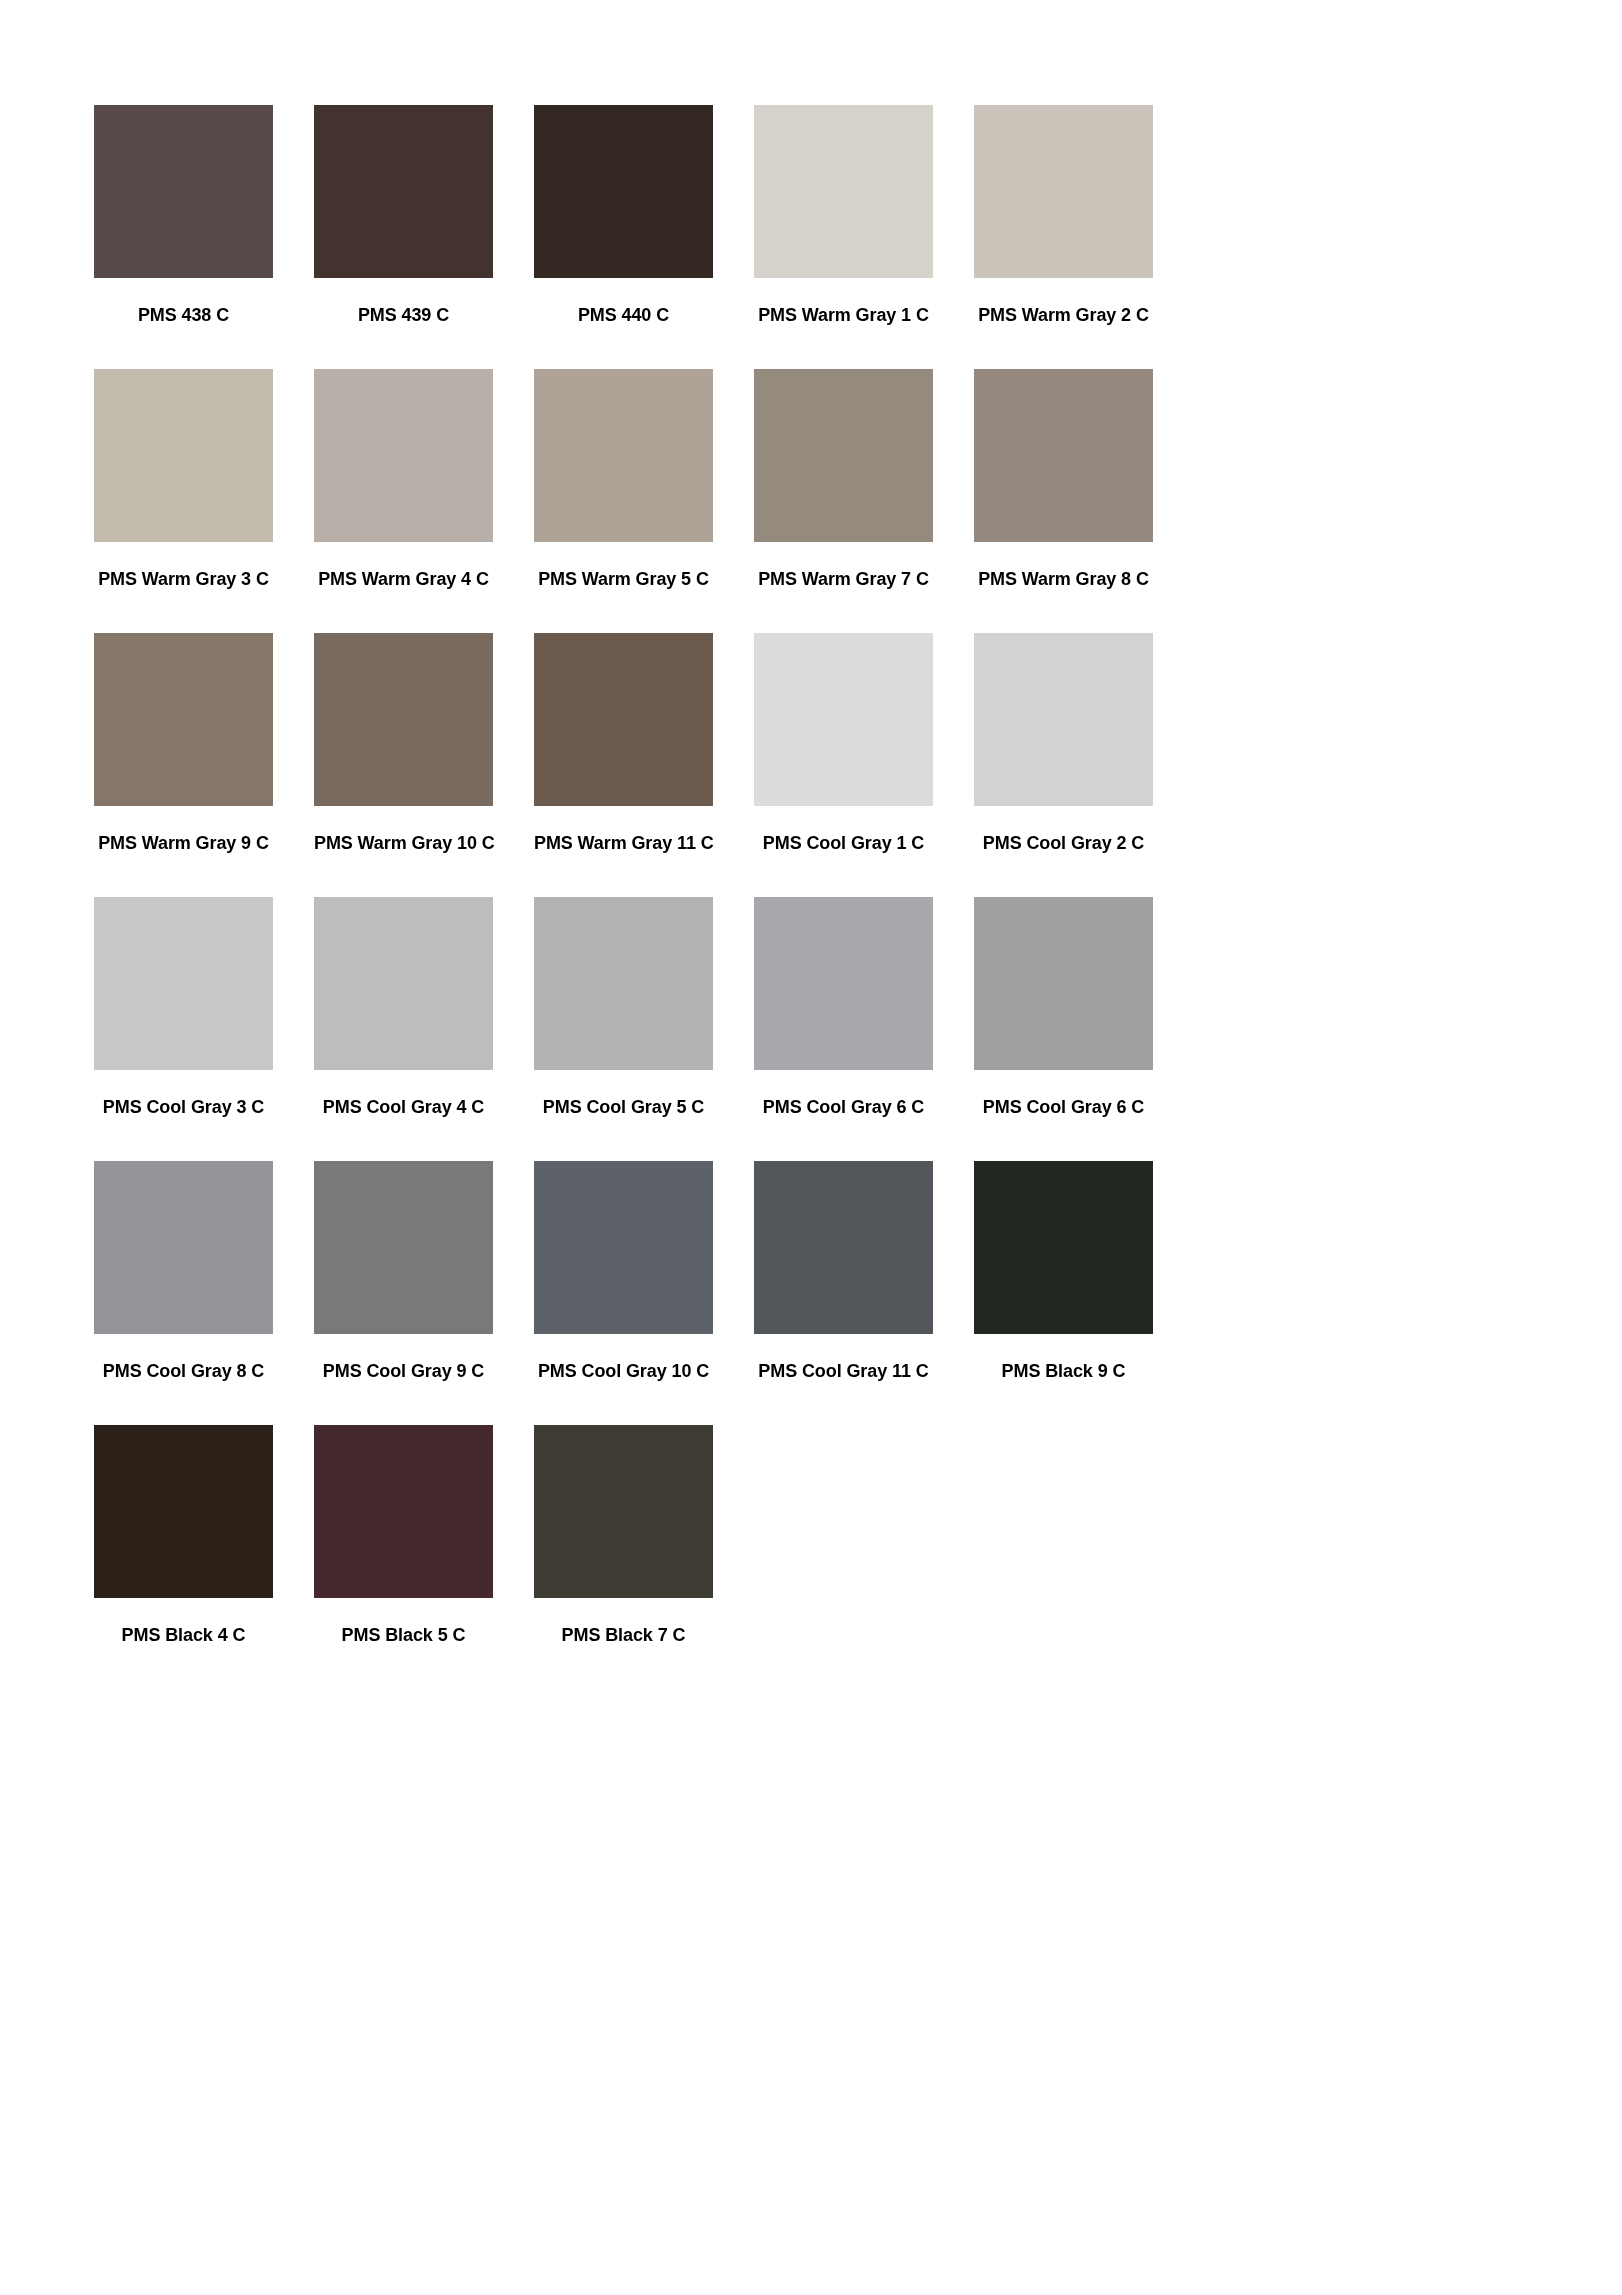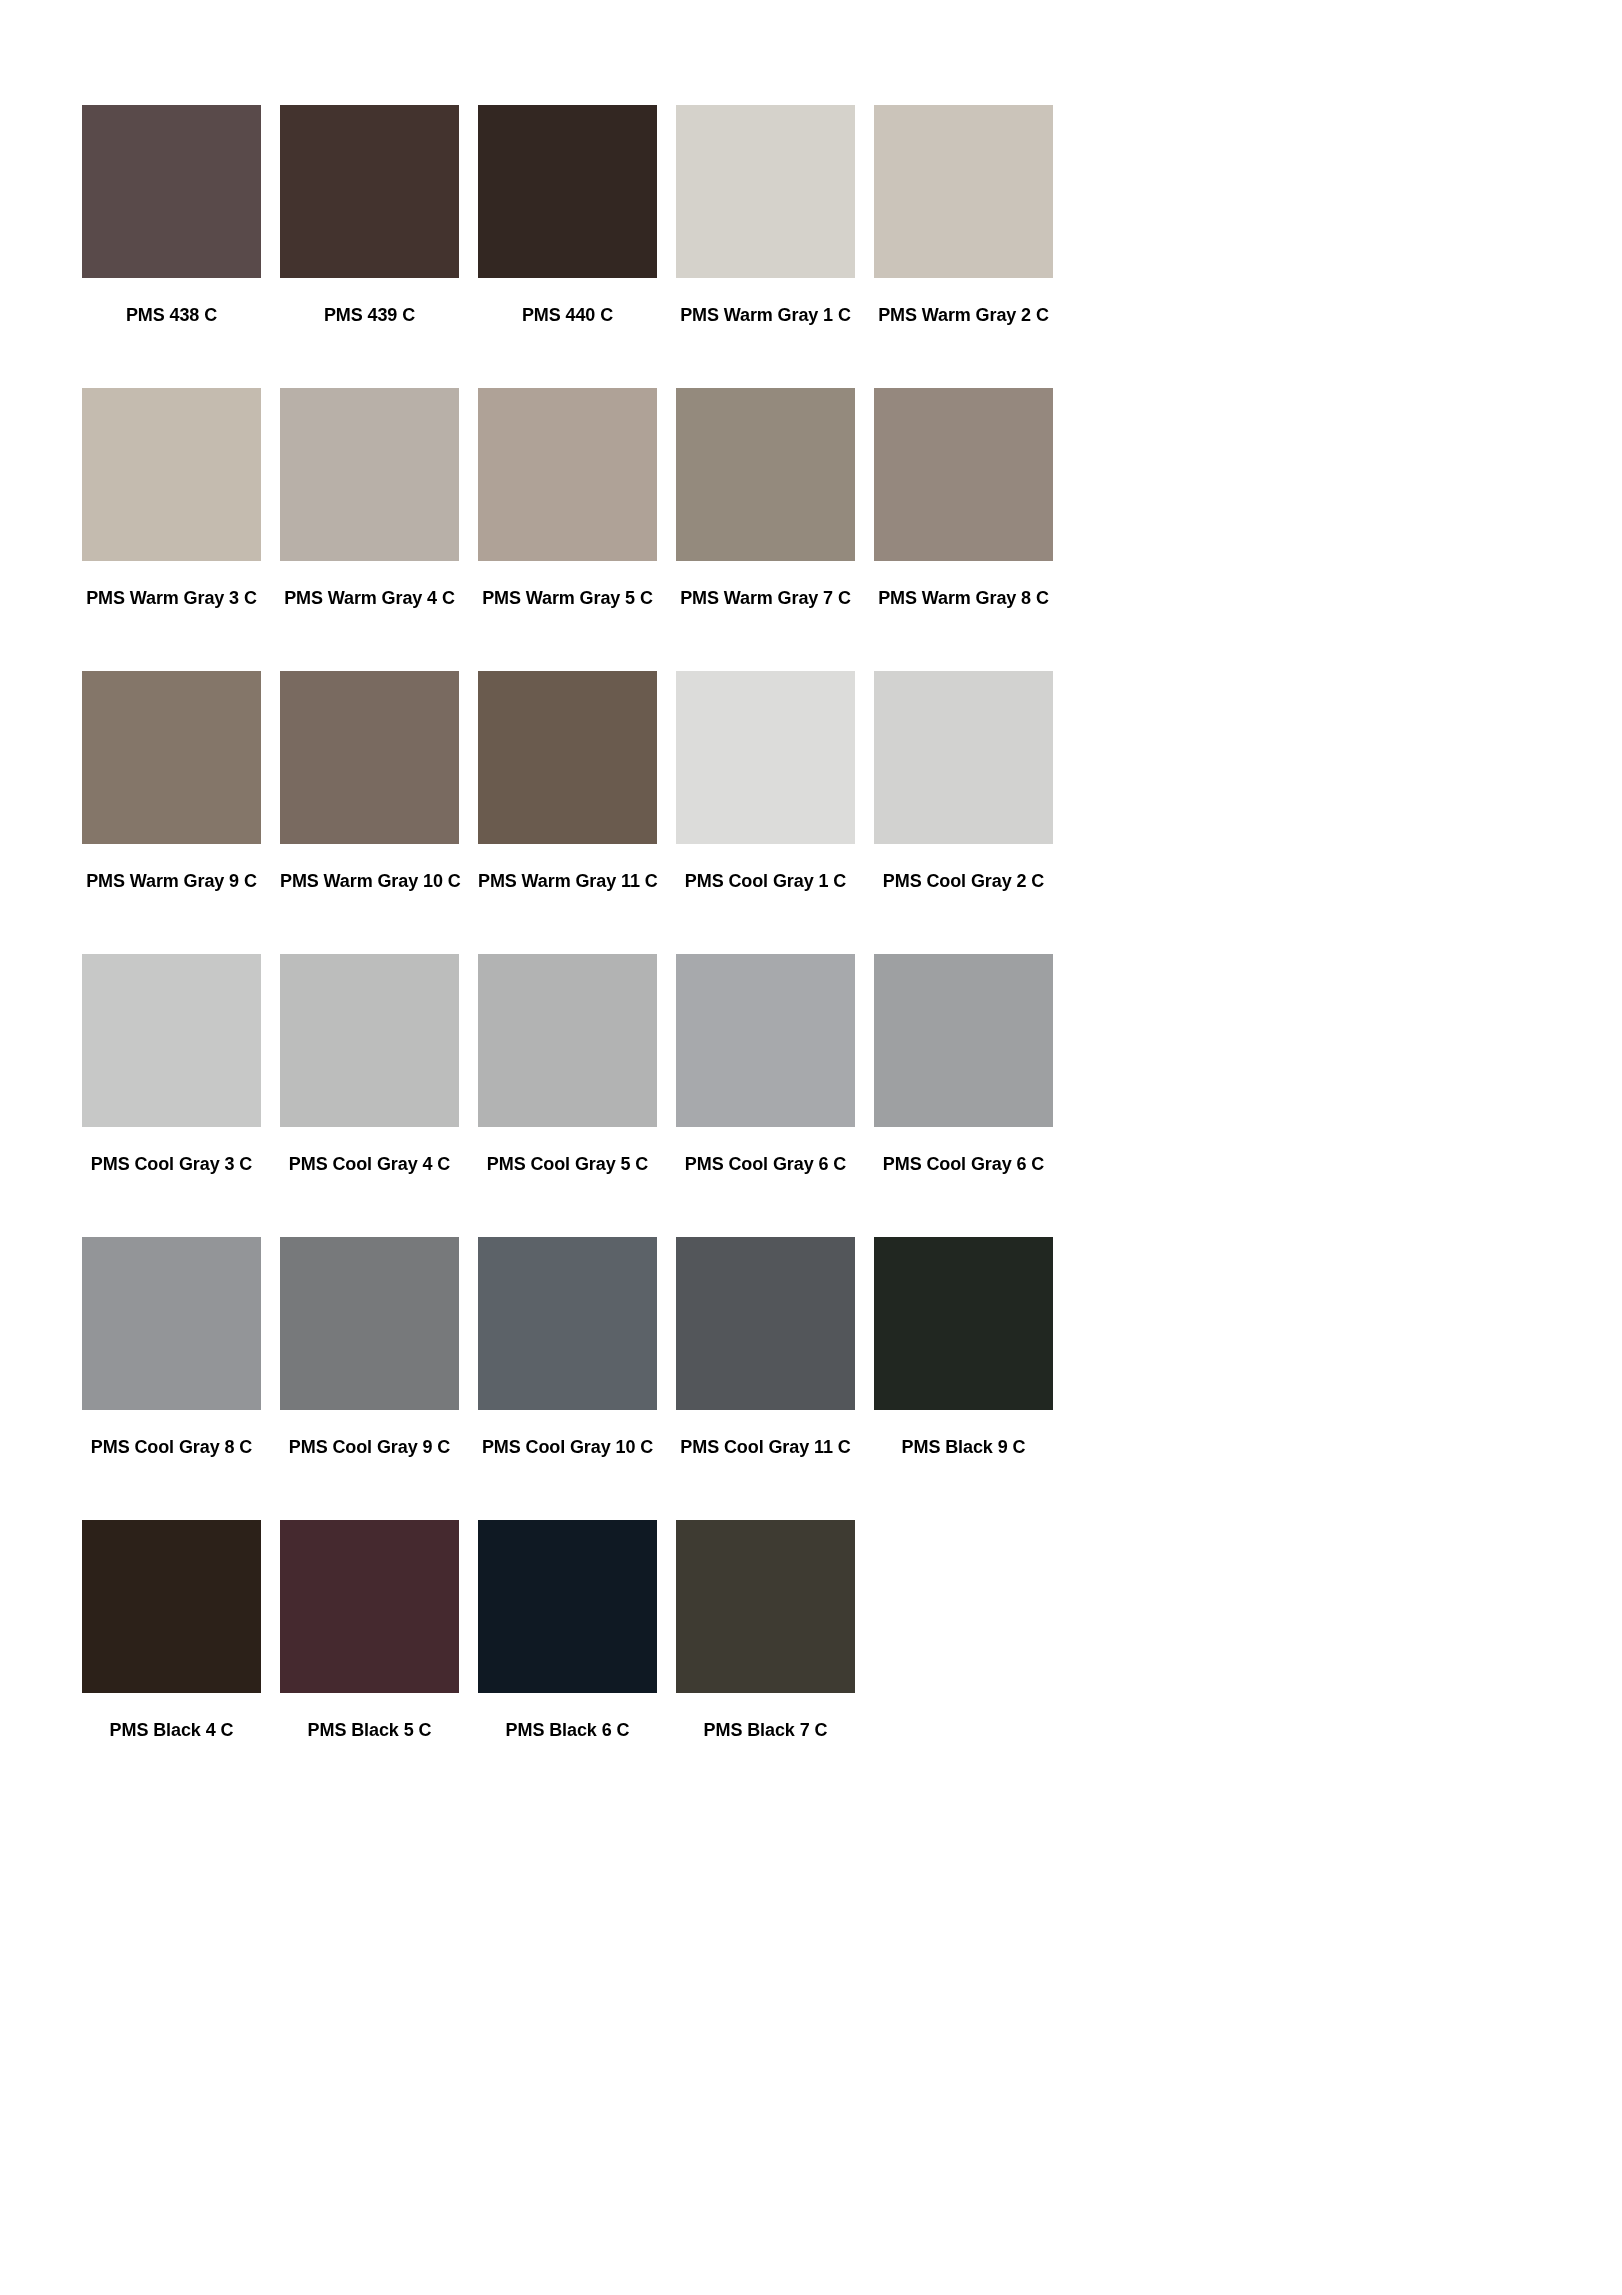--- a/index.html
+++ b/index.html
@@ -18,28 +18,27 @@
   #sheet {
     position: relative;
     width: 1622px;
     height: 2295px;
     background: #ffffff;
     box-sizing: border-box;
   }
 
   #swatch-grid {
     position: absolute;
-    left: 82px;
+    left: 94px;
     top: 105px;
     width: 1429px;
     display: grid;
     grid-template-columns: repeat(5, 179px);
     column-gap: 41px;
     row-gap: 0px;
-    gap: 19px;
   }
 
   .swatch-cell {
     width: 179px;
     height: 264px;
     display: flex;
     flex-direction: column;
     align-items: center;
     box-sizing: border-box;
   }
@@ -171,22 +170,18 @@
       </div>
       <div class="swatch-cell">
         <div class="swatch-chip" style="background-color: rgb(44, 33, 25);"></div>
         <div class="swatch-label">PMS Black 4 C</div>
       </div>
       <div class="swatch-cell">
         <div class="swatch-chip" style="background-color: rgb(69, 41, 47);"></div>
         <div class="swatch-label">PMS Black 5 C</div>
       </div>
       <div class="swatch-cell">
-        <div class="swatch-chip" style="background-color: rgb(15, 25, 35);"></div>
-        <div class="swatch-label">PMS Black 6 C</div>
-      </div>
-      <div class="swatch-cell">
         <div class="swatch-chip" style="background-color: rgb(62, 59, 50);"></div>
         <div class="swatch-label">PMS Black 7 C</div>
       </div>
     </div>
 </div>
 
 
 </body></html>

